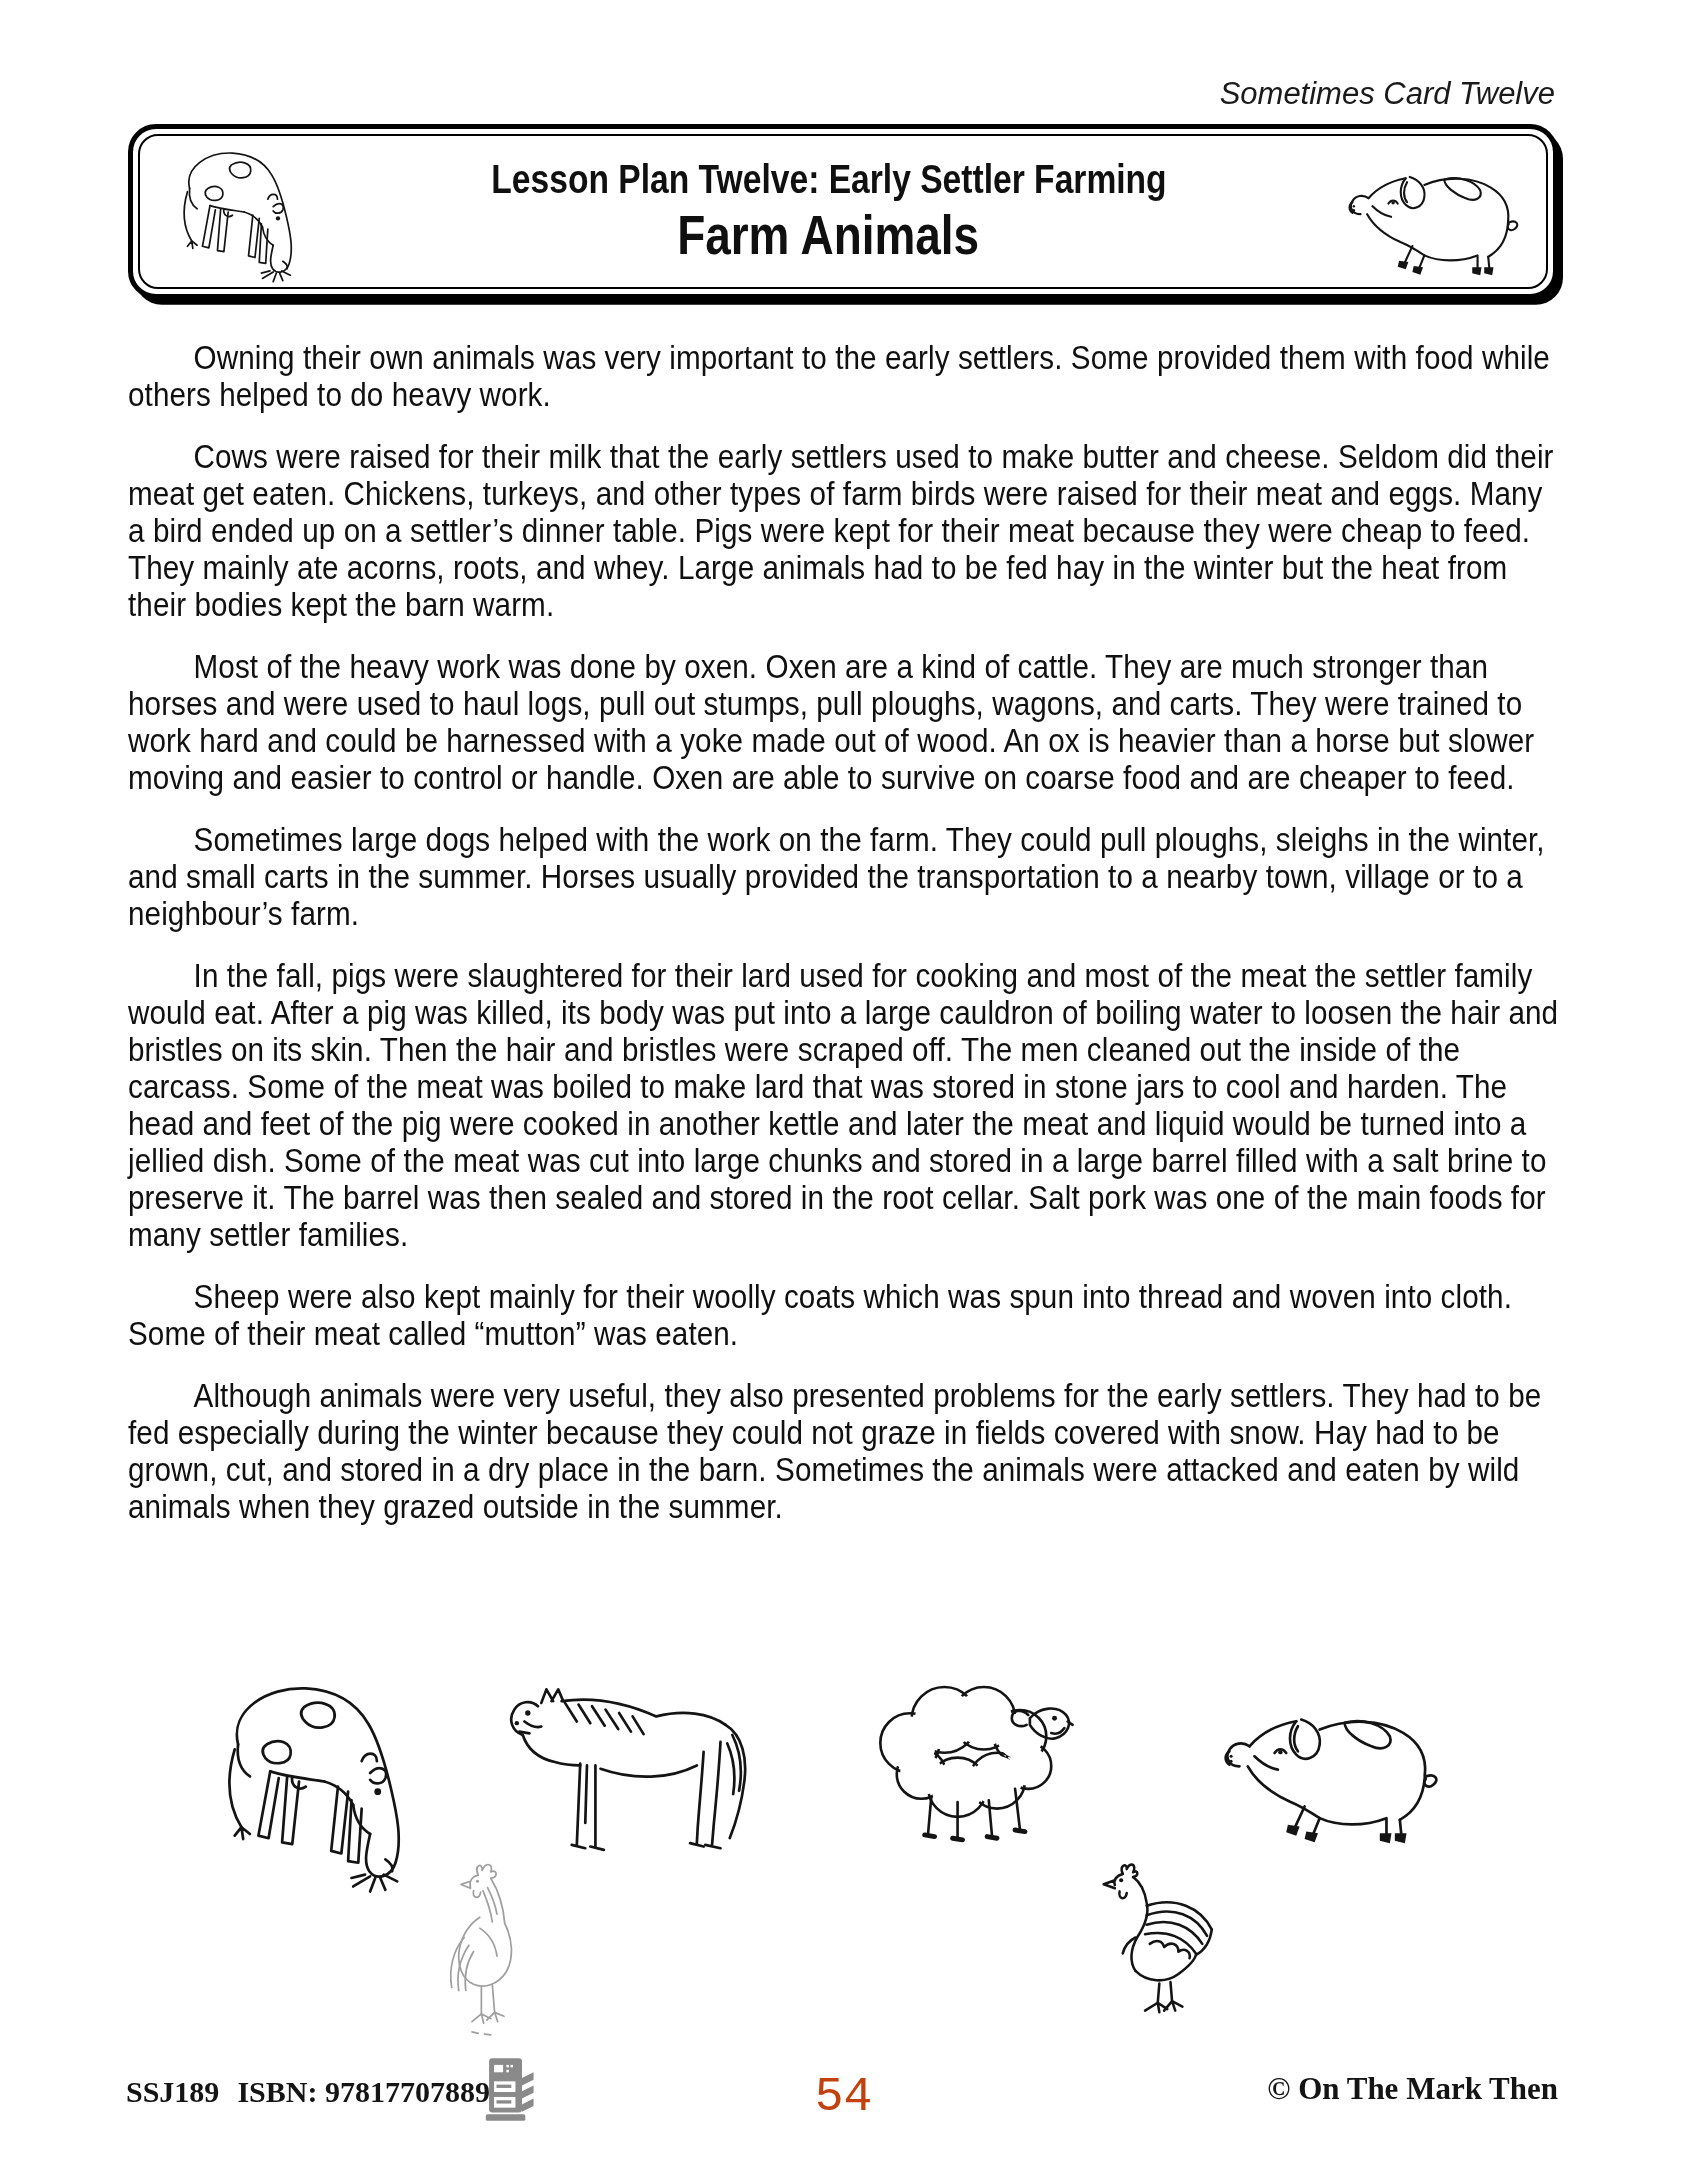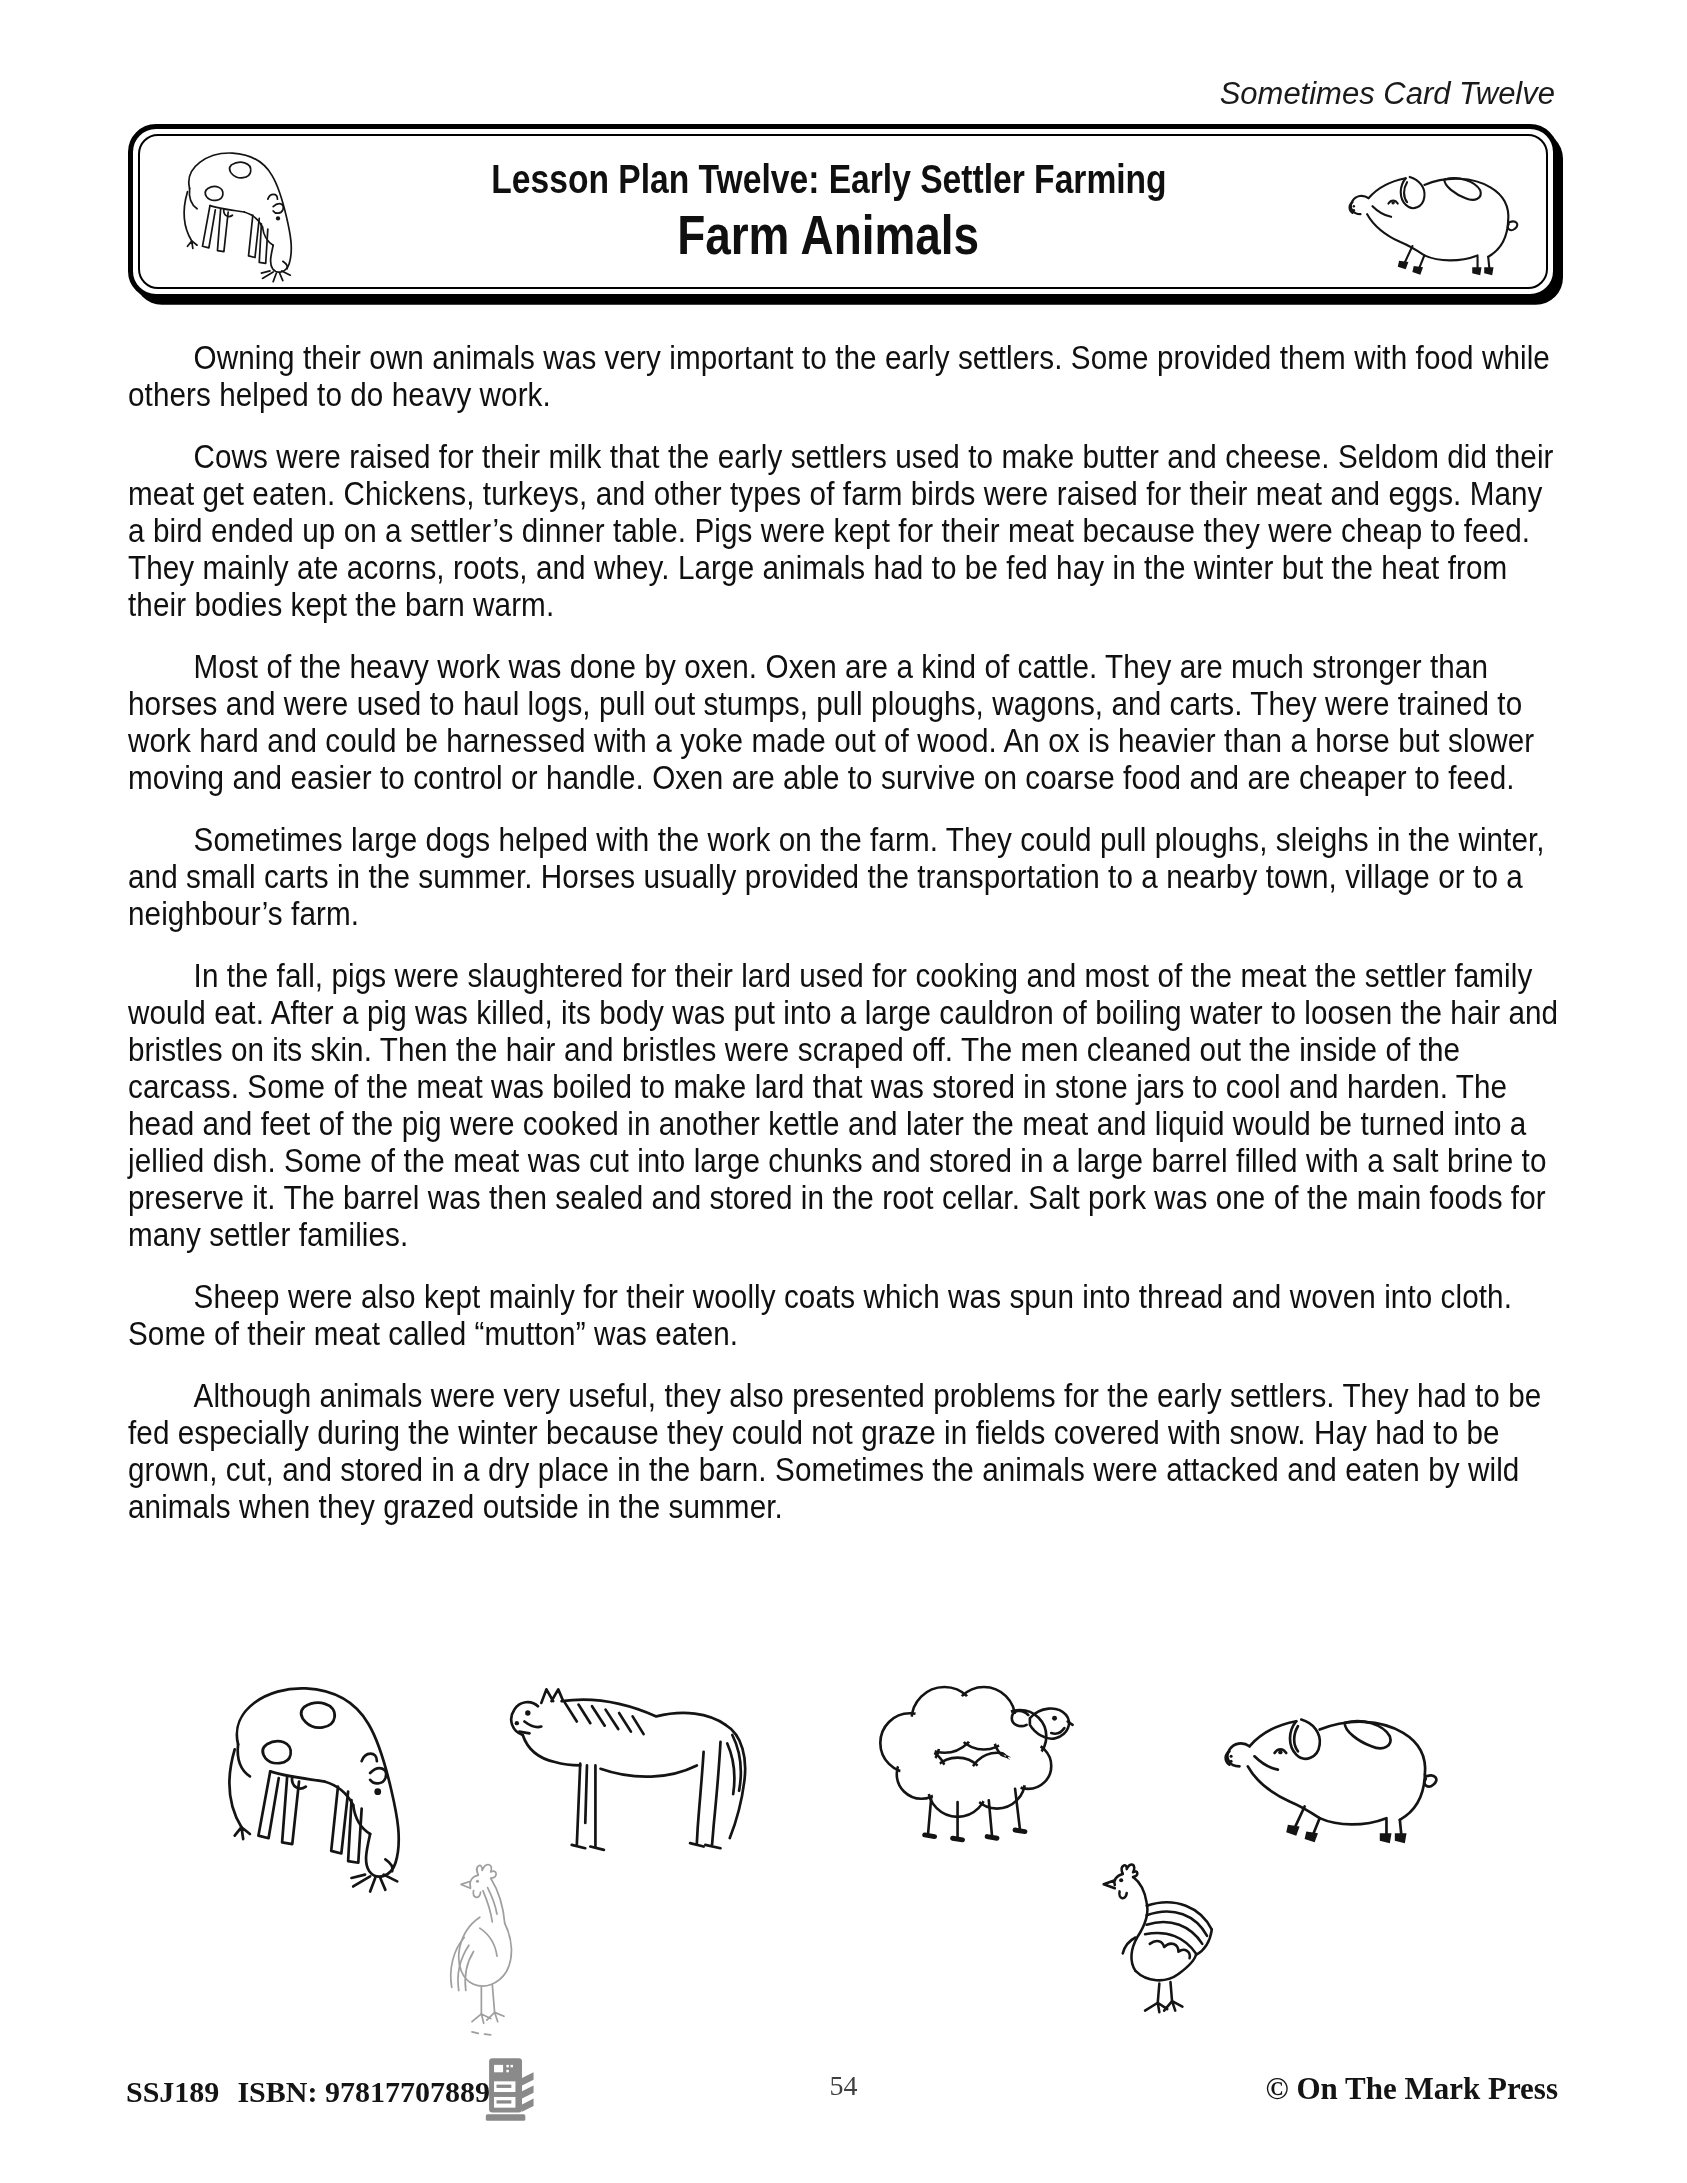--- a/index.html
+++ b/index.html
@@ -49,21 +49,21 @@
   .illu svg{width:100%;height:100%;}
   .footer-left{
     position:absolute;left:126px;top:2075px;
     font-family:"Liberation Serif", serif;font-weight:bold;font-size:30px;color:#141414;
     white-space:nowrap;
   }
   .footer-left .isbn{margin-left:18px;}
   .copier{position:absolute;left:484px;top:2055px;width:53px;height:79px;}
   .page-num{
     position:absolute;left:0;right:0;top:2070px;text-align:center;
-    font-family:Liberation Serif, serif;font-size:28px;color:#404040;
+    font-family:Liberation Mono, monospace;font-size:48px;color:#c2410c;
   }
   .footer-right{
     position:absolute;right:129px;top:2071px;
     font-family:"Liberation Serif", serif;font-weight:bold;font-size:31px;color:#141414;
     white-space:nowrap;
   }
   .ink{stroke:#141414;fill:none;stroke-width:3.2;stroke-linecap:round;stroke-linejoin:round;}
   .ink-fill{fill:#141414;stroke:none;}
   .faint{stroke:#9f9f9f;fill:none;stroke-width:2.2;stroke-linecap:round;stroke-linejoin:round;}
 </style>
@@ -277,16 +277,16 @@
   </div>
 
   <div class="copier" aria-label="photocopier-icon">
     <svg width="53" height="79" viewBox="0 0 64 96">
         <use href="#sym-copier"></use>
       </svg>
   </div>
 
   <div class="page-num">54</div>
 
-  <div class="footer-right">© On The Mark Press</div>
+  <div class="footer-right">© On The Mark Then</div>
 
 </div>
 
 
 </body></html>

